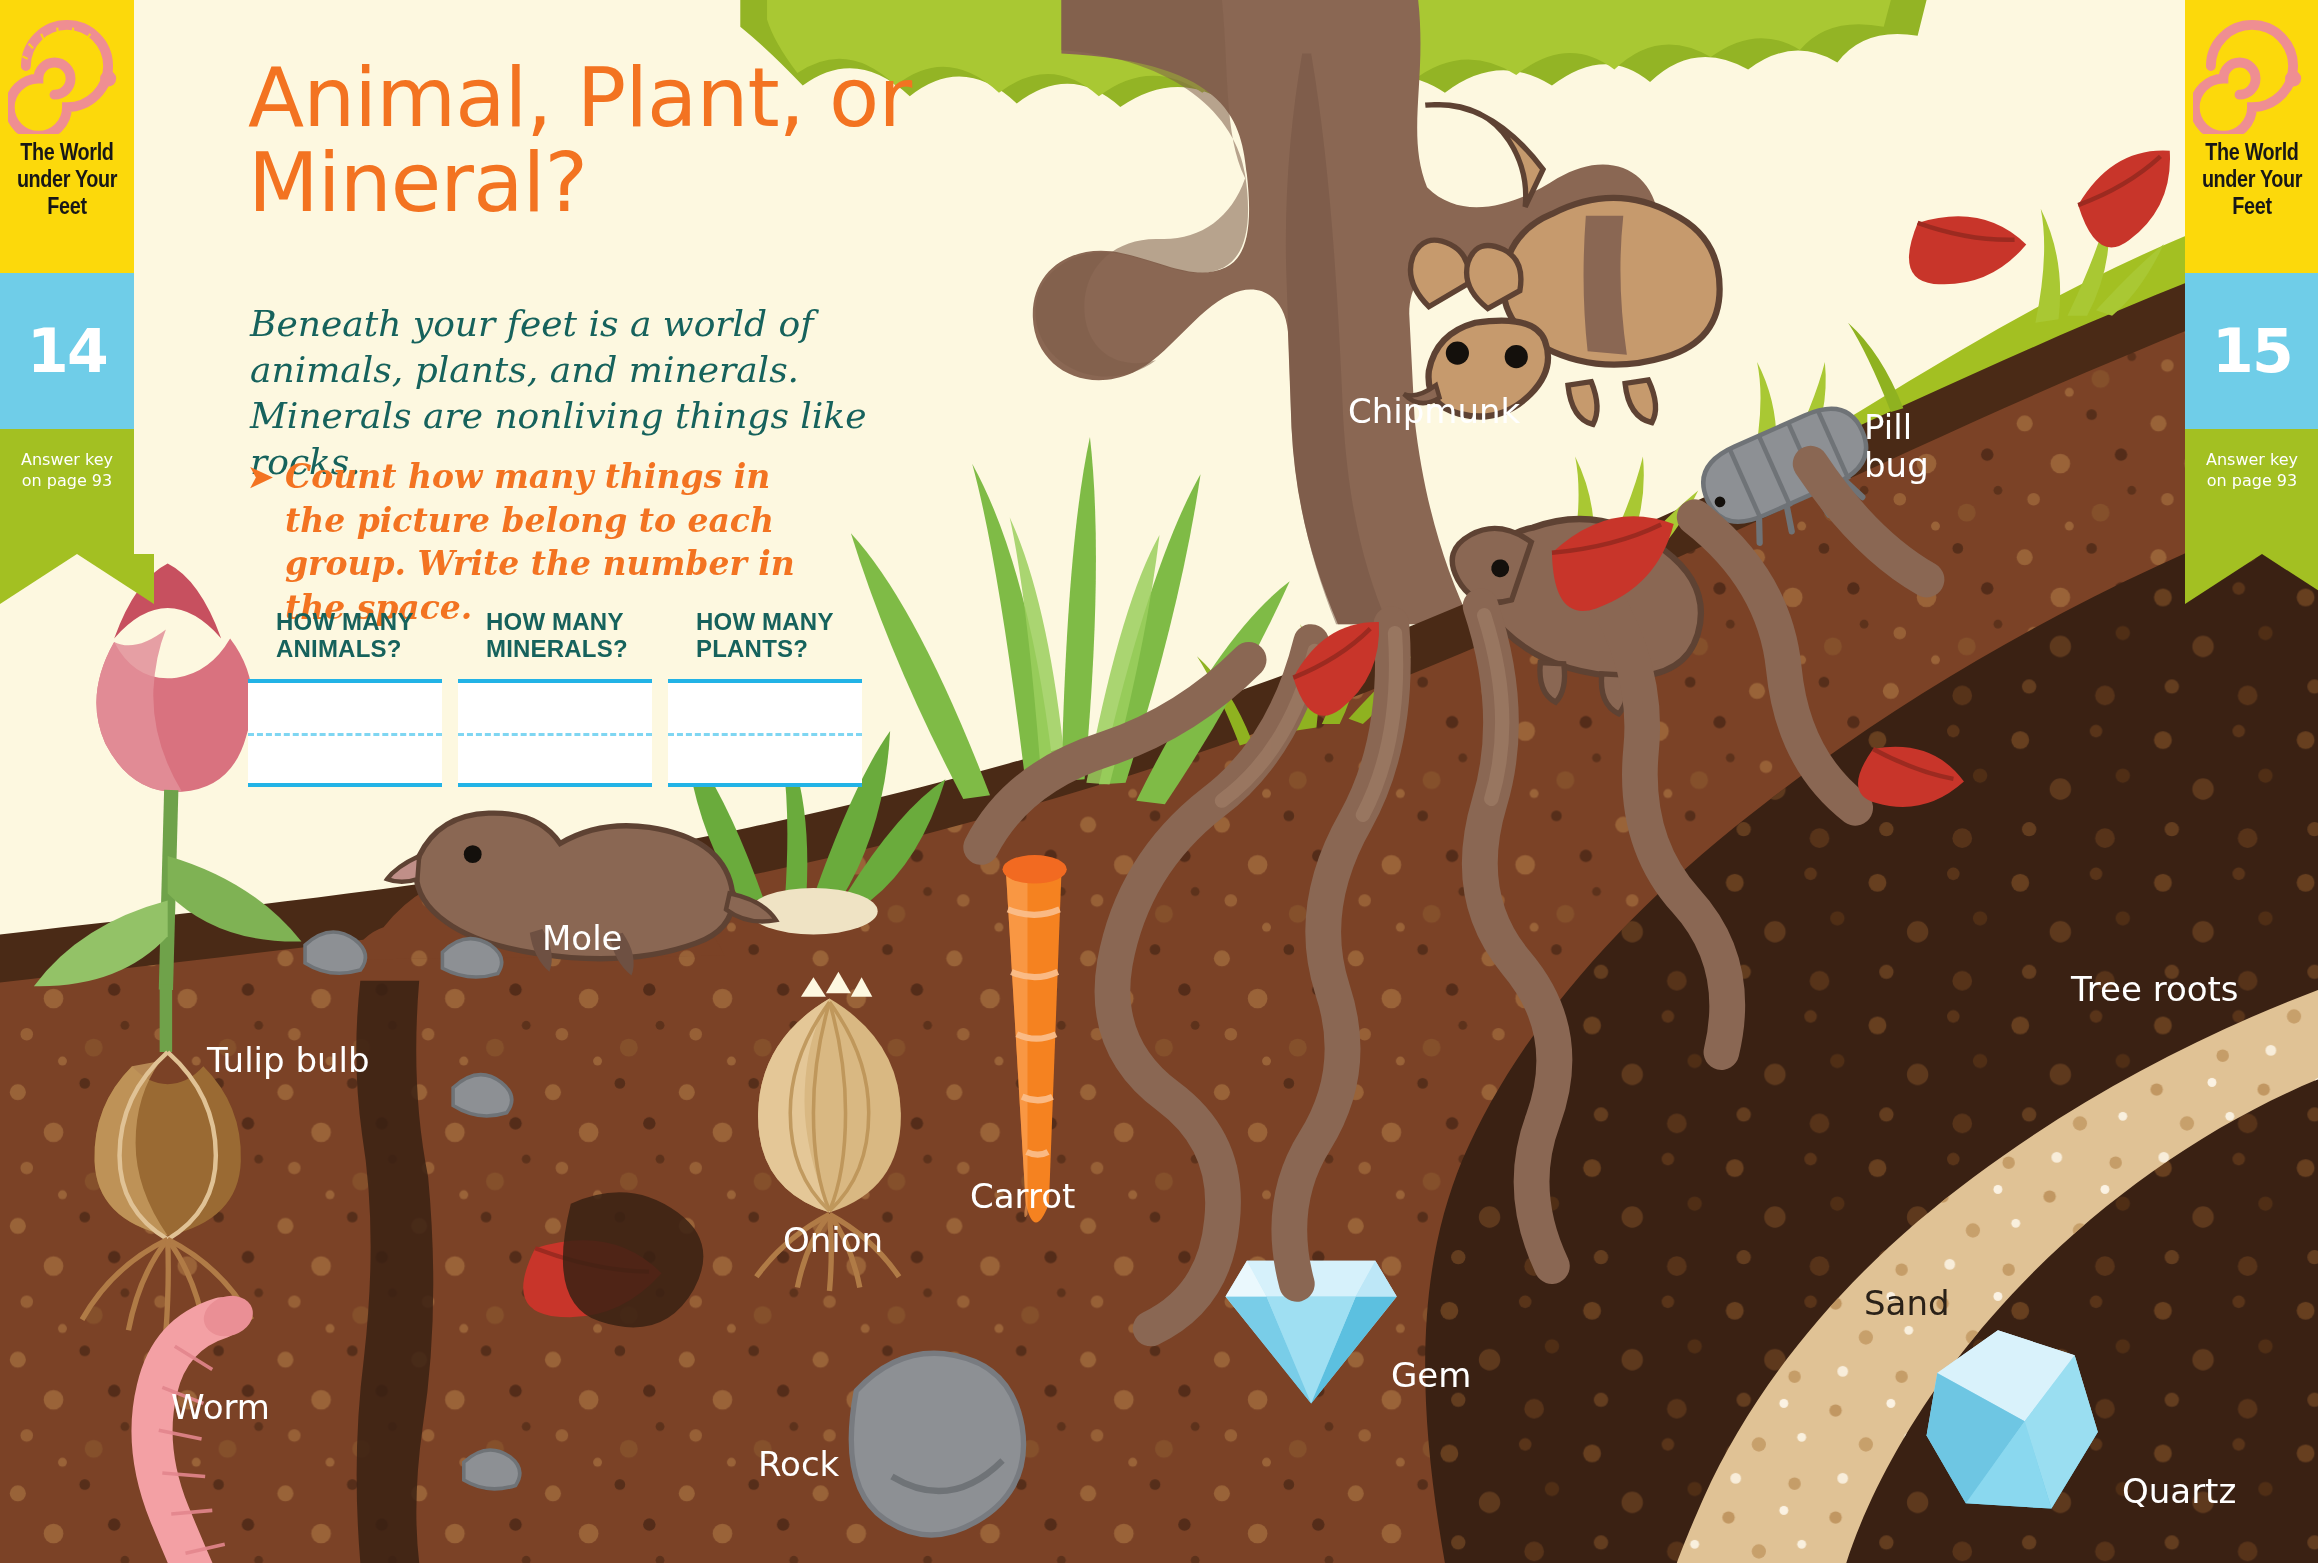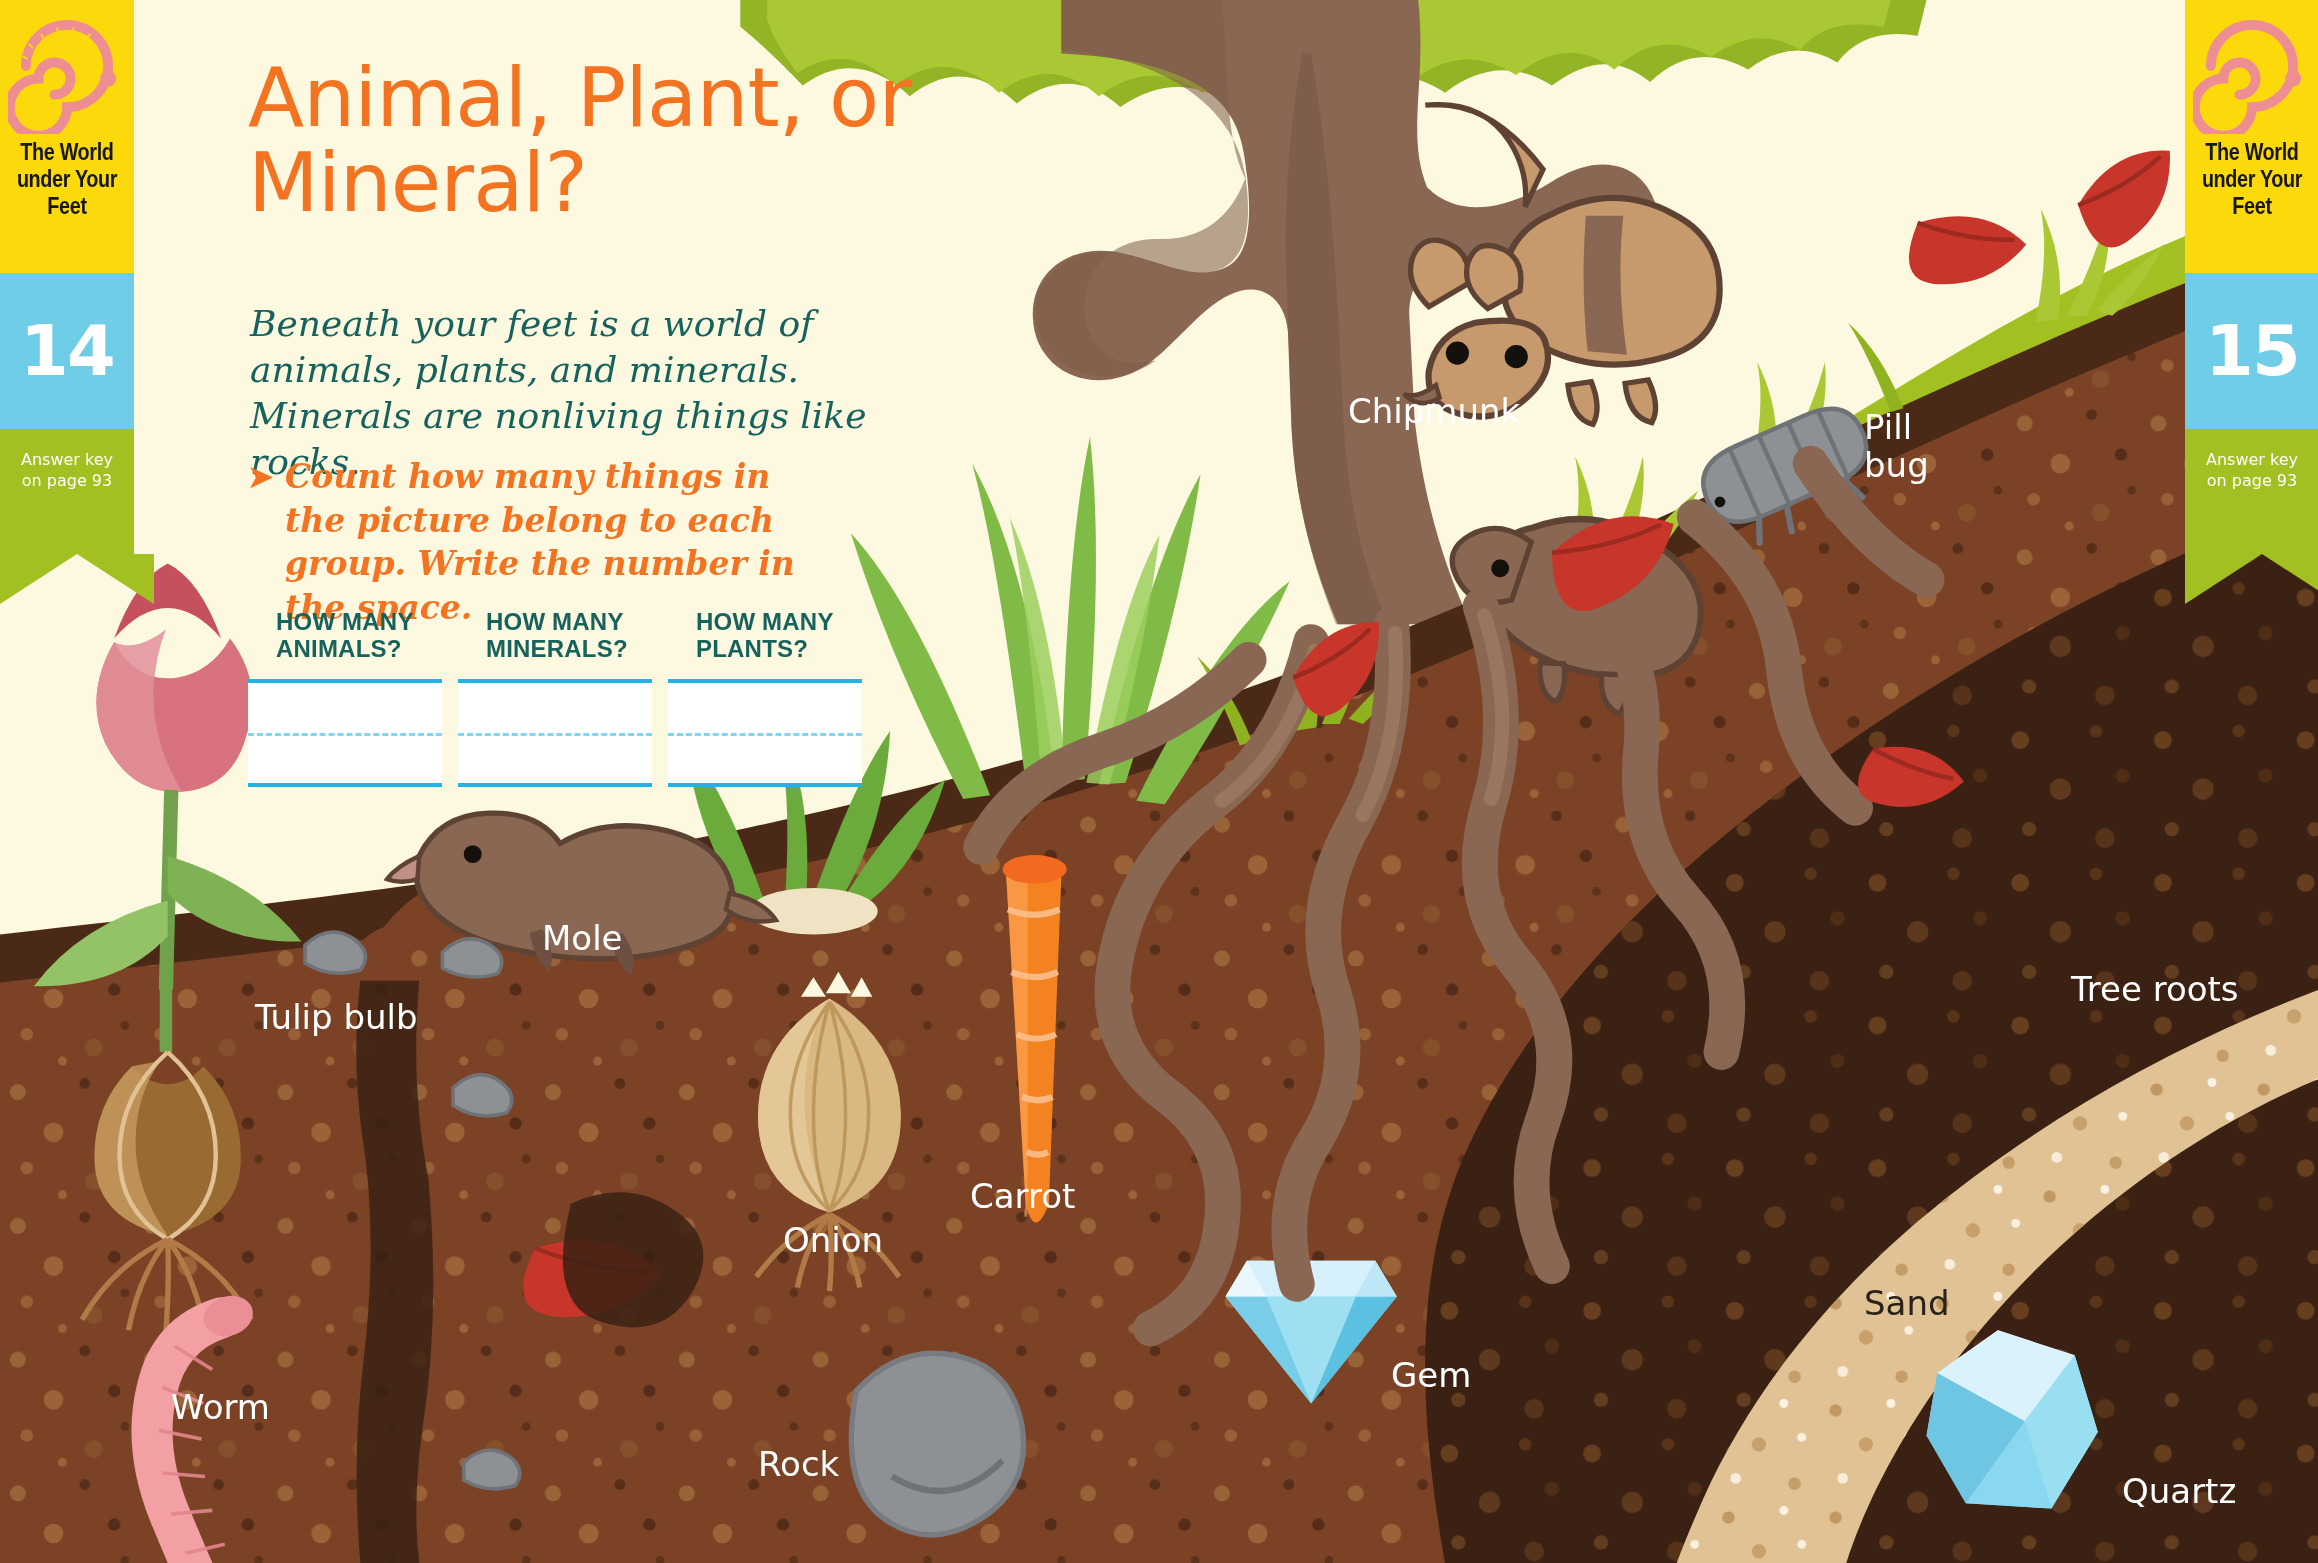--- a/index.html
+++ b/index.html
@@ -10,21 +10,21 @@
   
   .tab{position:absolute;top:0;width:134px;z-index:40;}
   .tab.left{left:0;}
   .tab.right{right:0;}
   .tab-top{background:#fcd90b;padding-top:16px;height:273px;box-sizing:border-box;}
   .tab-logo{display:block;margin:0 auto;}
   .tab-title{font-family:"Liberation Sans",sans-serif;font-weight:bold;color:#171717;
     font-size:23px;line-height:1.16;text-align:center;margin-top:5.4px;letter-spacing:-0.4px;
     transform:scaleX(.86);transform-origin:center;}
   .tab-num{background:#6fcde8;height:156px;display:flex;align-items:center;justify-content:center;}
-  .tab-num span{font-family:"DejaVu Sans",sans-serif;color:#fff;font-size:70px;font-weight:bold;letter-spacing:-1.8px;line-height:1;}
+  .tab-num span{font-family:"DejaVu Sans",sans-serif;color:#fff;font-size:60px;font-weight:bold;letter-spacing:-1.8px;line-height:1;}
   .tab-ans{background:#a3c022;position:relative;padding:21.4px 12.5px 0;box-sizing:border-box;height:125px;}
   .tab-ans .txt{font-family:"DejaVu Sans",sans-serif;color:#fff;font-size:16px;line-height:1.28;text-align:center;}
   .tab-point{width:0;height:0;border-left:77px solid #a3c022;border-right:77px solid #a3c022;
     border-bottom:50px solid transparent;}
 
   
   .headline{position:absolute;left:248px;top:55px;width:678px;z-index:30;
     font-family:"DejaVu Sans",sans-serif;color:#f37321;font-size:82px;font-weight:normal;
     line-height:1.04;letter-spacing:-0.9px;}
   .lede{position:absolute;left:250px;top:301px;width:678px;z-index:30;
@@ -473,21 +473,21 @@
 PLANTS?</div>
       <div class="field"></div>
     </div>
   </div>
 
   <div class="lbl" style="left:1348px;top:392px;">Chipmunk</div>
   <div class="lbl" style="left:1864px;top:408px;">Pill
 bug</div>
   <div class="lbl" style="left:2071px;top:970px;">Tree roots</div>
   <div class="lbl" style="left:542px;top:919px;">Mole</div>
-  <div class="lbl" style="left:207px;top:998px;margin-left:48px;">Tulip bulb</div>
+  <div class="lbl" style="left:207px;top:1041px;">Tulip bulb</div>
   <div class="lbl" style="left:783px;top:1177px;margin-top:44px;">Onion</div>
   <div class="lbl" style="left:970px;top:1177px;">Carrot</div>
   <div class="lbl" style="left:171px;top:1388px;">Worm</div>
   <div class="lbl" style="left:758px;top:1445px;">Rock</div>
   <div class="lbl" style="left:1391px;top:1356px;">Gem</div>
   <div class="lbl dark" style="left:1864px;top:1284px;">Sand</div>
   <div class="lbl" style="left:2122px;top:1428px;margin-top:44px;">Quartz</div>
 
 </div>
 

